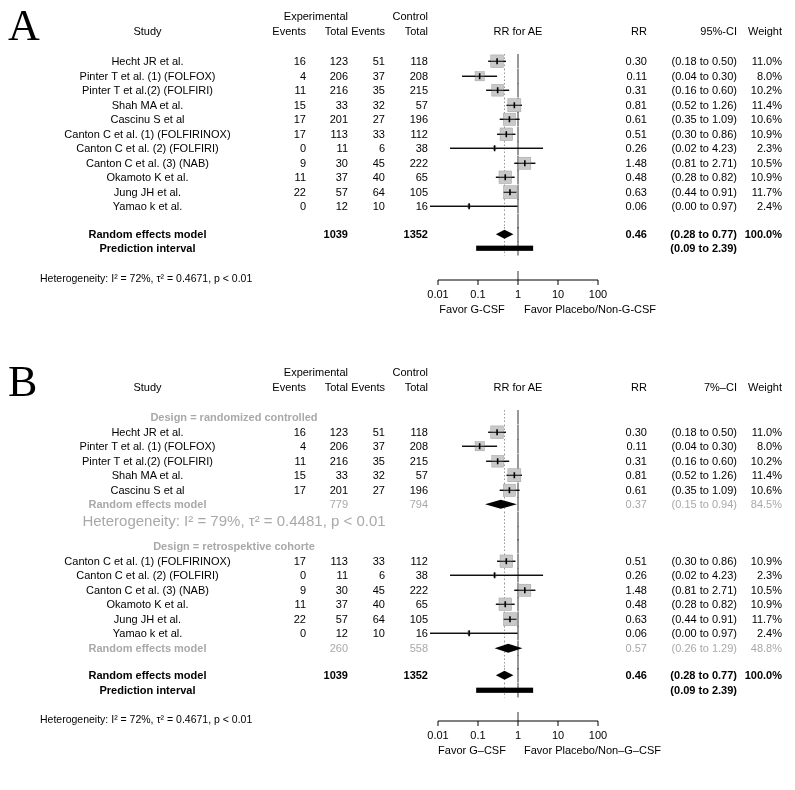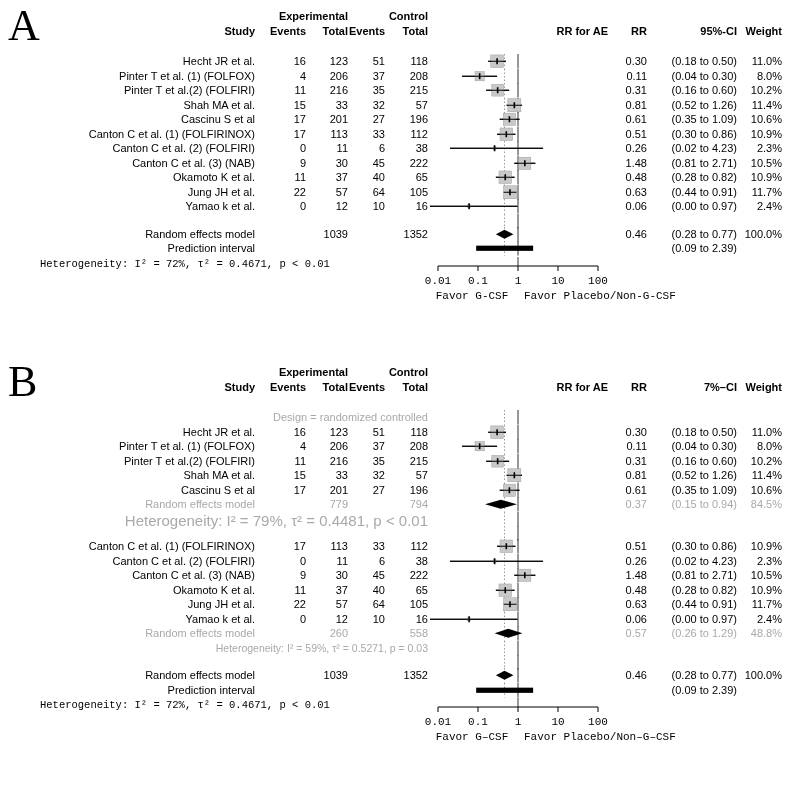--- a/index.html
+++ b/index.html
@@ -5,33 +5,33 @@
   html,body{margin:0;padding:0;background:#ffffff;}
   body{width:795px;height:790px;overflow:hidden;
        font-family:"Liberation Sans","DejaVu Sans",sans-serif;color:#000;font-size:11px;}
   .figure{position:relative;width:795px;height:790px;background:#fff;}
   .panel{position:absolute;left:0;width:795px;}
   .panel-letter{position:absolute;left:8px;top:-4px;
        font-family:"Liberation Serif","DejaVu Serif",serif;font-size:44px;line-height:1;color:#000;}
   .content{margin-left:40px;width:742px;}
   .grid-row{display:grid;grid-template-columns:215px 51px 42px 37px 43px 180px 39px 90px 45px;
        align-items:center;height:14.5px;}
-  .grid-row.hdr{height:15px;font-weight:bold;}
+  .grid-row.hdr{height:15px;font-weight:normal;}
   .grid-row.gaprow{height:13px;}
   .rows{margin-top:16px;}
-  .cellL{text-align:right;white-space:nowrap;overflow:visible;}
+  .cellL{text-align:center;white-space:nowrap;overflow:visible;}
   .cellR{text-align:right;white-space:nowrap;}
-  .cellC{text-align:right;white-space:nowrap;}
+  .cellC{text-align:center;white-space:nowrap;}
   .span15{grid-column:1 / span 5;}
-  .bold{font-weight:normal;}
+  .bold{font-weight:bold;}
   .gray{color:#a9a9a9;}
   .plotcell{height:100%;}
   .plotcell svg{display:block;overflow:visible;}
   .axisrow{display:grid;grid-template-columns:215px 51px 42px 37px 43px 180px 39px 90px 45px;
-       align-items:start;margin-top:1px;font-family:Liberation Mono, monospace;}
+       align-items:start;margin-top:15px;}
   .footnotes{grid-column:1 / span 5;font-size:10.5px;line-height:13px;padding-top:1px;white-space:nowrap;}
   .axis-svg{overflow:visible;display:block;}
 </style>
 </head>
 <body>
 
 <div class="figure">
 
   <div class="panel" id="panel-0" style="top:8px;">
     <span class="panel-letter">A</span>
@@ -501,20 +501,29 @@
           <div class="grid-row gaprow">
             <div class="cellL span15"></div>
             <div class="plotcell">
               <svg width="180" height="14.5" viewBox="0 0 180 14.5" preserveAspectRatio="none">
                 <line x1="76.51031326726296" x2="76.51031326726296" y1="0" y2="14.5" stroke="#999999" stroke-width="1" stroke-dasharray="1.5 2"></line>
                 <line x1="90" x2="90" y1="0" y2="14.5" stroke="#333333" stroke-width="1"></line>
               </svg>
             </div>
           </div>
           <div class="grid-row">
+            <div class="cellL span15 bold gray">Design = retrospektive cohorte</div>
+            <div class="plotcell">
+              <svg width="180" height="14.5" viewBox="0 0 180 14.5" preserveAspectRatio="none">
+                <line x1="76.51031326726296" x2="76.51031326726296" y1="0" y2="14.5" stroke="#999999" stroke-width="1" stroke-dasharray="1.5 2"></line>
+                <line x1="90" x2="90" y1="0" y2="14.5" stroke="#333333" stroke-width="1"></line>
+              </svg>
+            </div>
+          </div>
+          <div class="grid-row">
             <div class="cellL">Canton C  et al. (1) (FOLFIRINOX)</div>
             <div class="cellR">17</div>
             <div class="cellR">113</div>
             <div class="cellR">33</div>
             <div class="cellR">112</div>
             <div class="plotcell">
               <svg width="180" height="14.5" viewBox="0 0 180 14.5" preserveAspectRatio="none">
                 <line x1="76.51031326726296" x2="76.51031326726296" y1="0" y2="14.5" stroke="#999999" stroke-width="1" stroke-dasharray="1.5 2"></line>
                 <line x1="90" x2="90" y1="0" y2="14.5" stroke="#333333" stroke-width="1"></line>
                 <line x1="69.0848501887865" x2="87.3799380497427" y1="7.25" y2="7.25" stroke="#000000" stroke-width="1"></line>
@@ -636,29 +645,20 @@
             <div class="plotcell">
               <svg width="180" height="14.5" viewBox="0 0 180 14.5" preserveAspectRatio="none">
                 <line x1="76.51031326726296" x2="76.51031326726296" y1="0" y2="14.5" stroke="#999999" stroke-width="1" stroke-dasharray="1.5 2"></line>
                 <line x1="90" x2="90" y1="0" y2="14.5" stroke="#333333" stroke-width="1"></line>
                 <polygon points="66.59893391883273,7.25 80.23499422689966,2.8499999999999996 94.42358841196994,7.25 80.23499422689966,11.65" fill="#000000"></polygon>
               </svg>
             </div>
             <div class="cellR">0.57</div>
             <div class="cellR">(0.26 to 1.29)</div>
             <div class="cellR">48.8%</div>
-          </div>
-          <div class="grid-row">
-            <div class="cellL span15 gray" style="font-size: 10.5px;">Heterogeneity: I² = 59%, τ² = 0.5271, p = 0.03</div>
-            <div class="plotcell">
-              <svg width="180" height="14.5" viewBox="0 0 180 14.5" preserveAspectRatio="none">
-                <line x1="76.51031326726296" x2="76.51031326726296" y1="0" y2="14.5" stroke="#999999" stroke-width="1" stroke-dasharray="1.5 2"></line>
-                <line x1="90" x2="90" y1="0" y2="14.5" stroke="#333333" stroke-width="1"></line>
-              </svg>
-            </div>
           </div>
           <div class="grid-row gaprow">
             <div class="cellL span15"></div>
             <div class="plotcell">
               <svg width="180" height="14.5" viewBox="0 0 180 14.5" preserveAspectRatio="none">
                 <line x1="76.51031326726296" x2="76.51031326726296" y1="0" y2="14.5" stroke="#999999" stroke-width="1" stroke-dasharray="1.5 2"></line>
                 <line x1="90" x2="90" y1="0" y2="14.5" stroke="#333333" stroke-width="1"></line>
               </svg>
             </div>
           </div>

